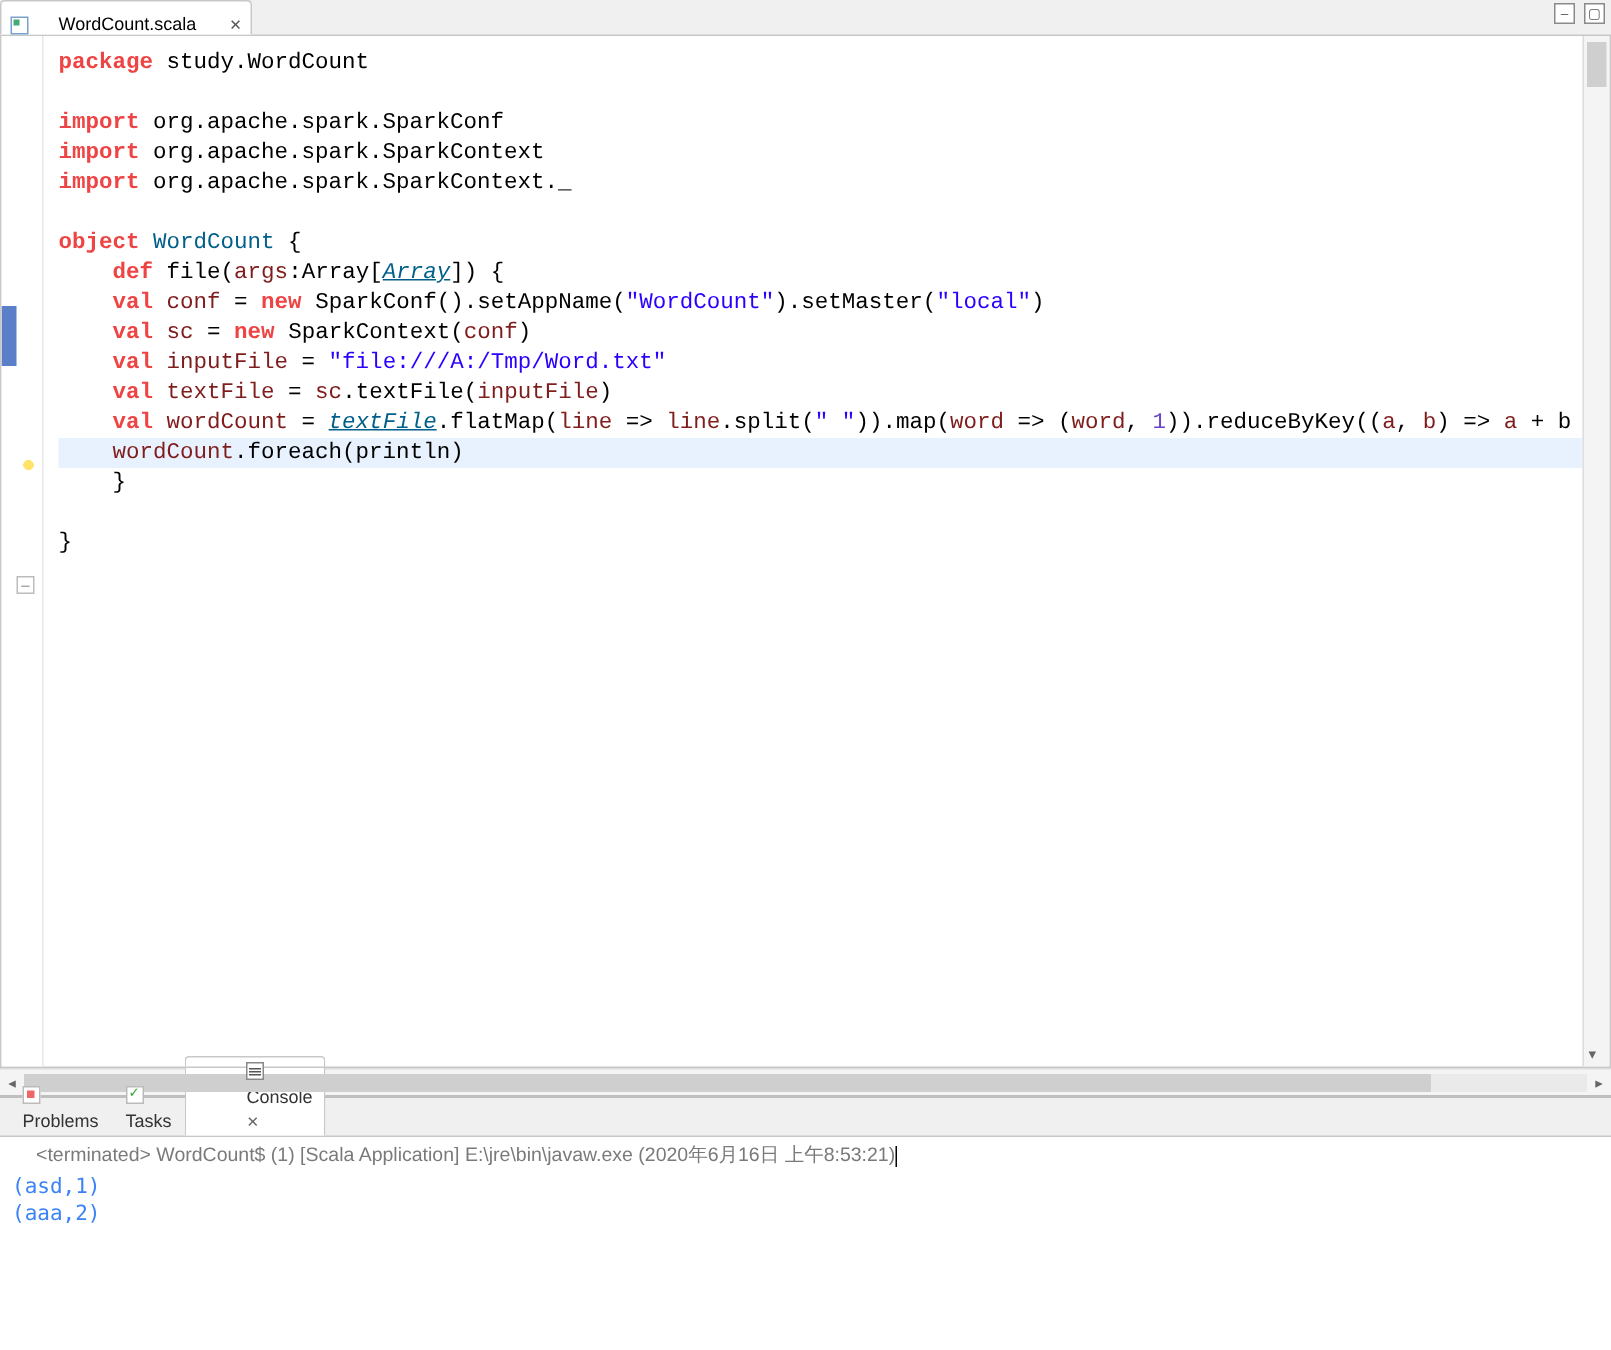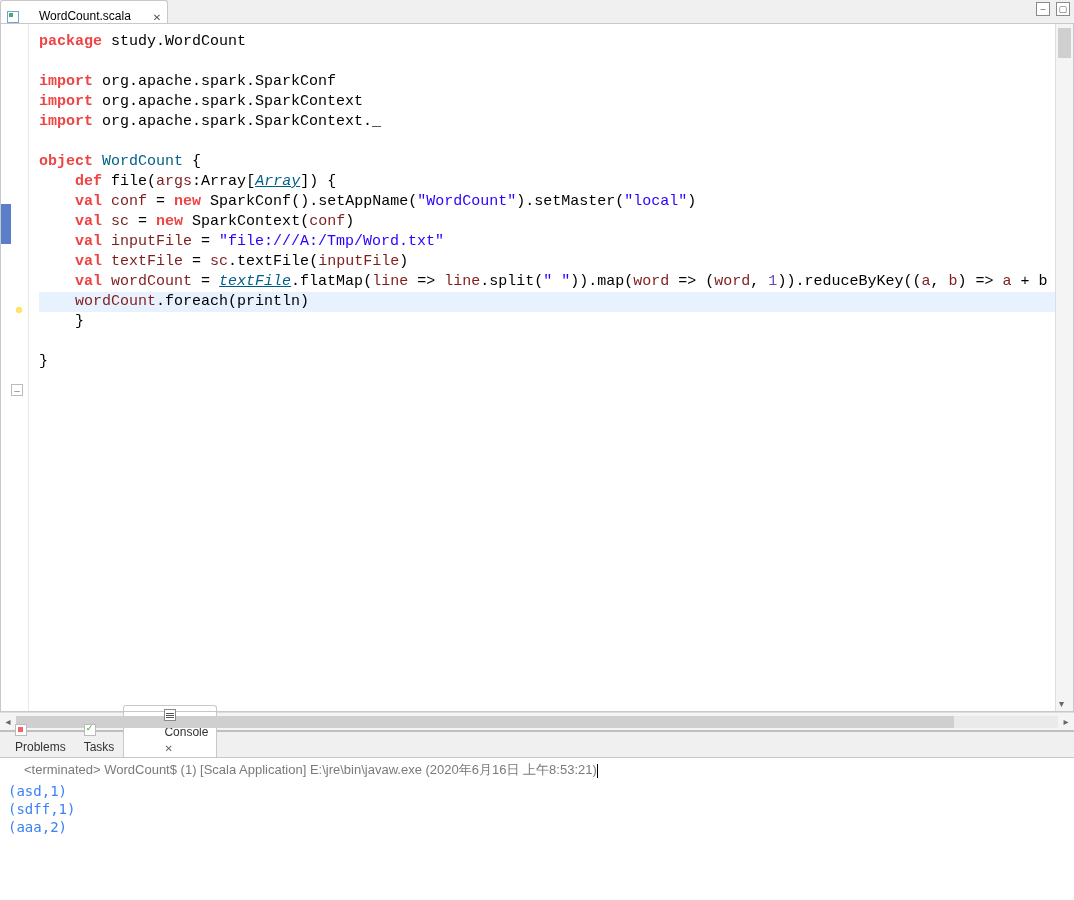--- a/index.html
+++ b/index.html
@@ -127,18 +127,17 @@
         <span>Console</span>
         <span class="close">✕</span>
       </div>
     </div>
     <div class="console-header">
       <span>&lt;terminated&gt; WordCount$ (1) [Scala Application] E:\jre\bin\javaw.exe (2020年6月16日 上午8:53:21)</span><span class="cursor"></span>
     </div>
     <div class="console-body">
 
       <div>(asd,1)</div>
-      <div>(sdff,1)</div>
       <div>(aaa,2)</div>
     </div>
   </div>
 
 </div>
 
 </body></html>

